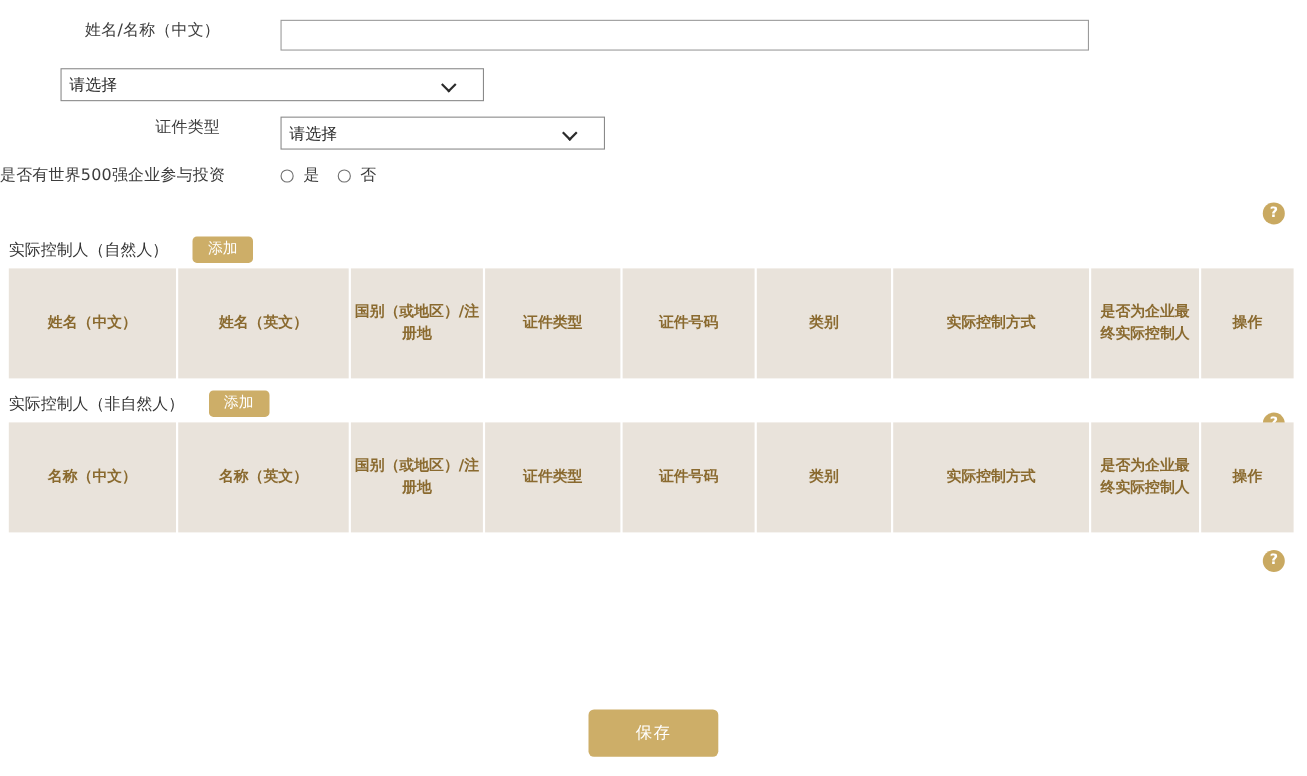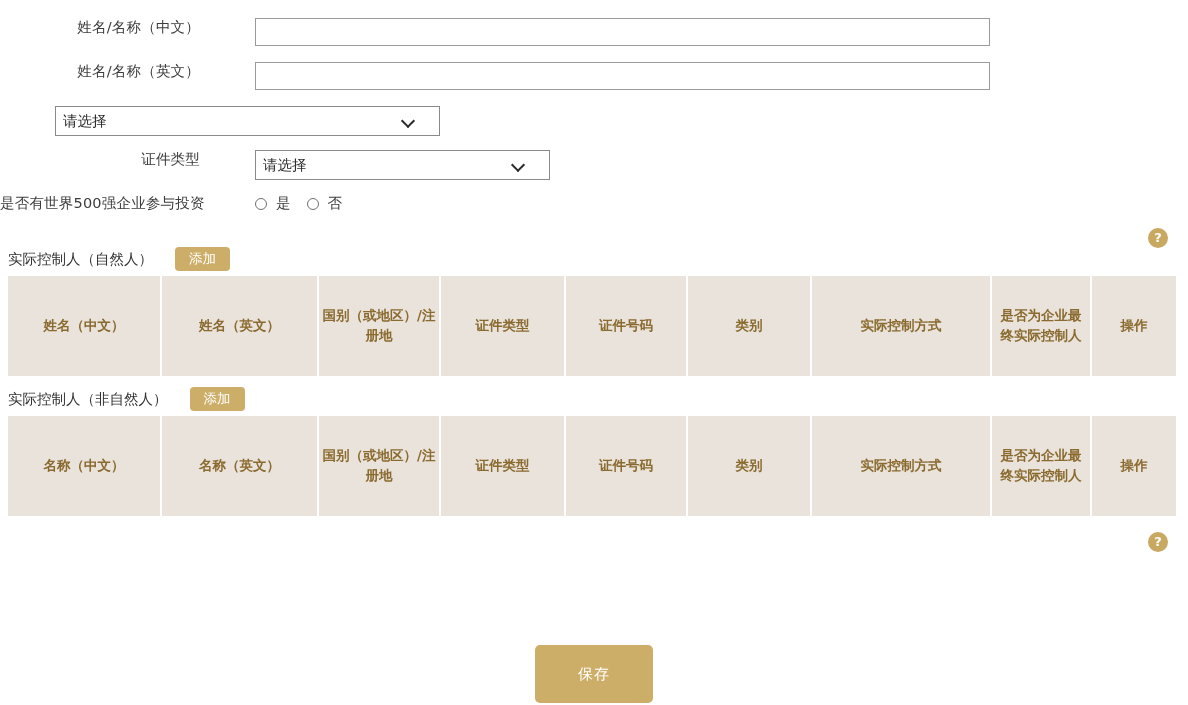--- a/index.html
+++ b/index.html
@@ -197,21 +197,21 @@
     position: absolute;
     left: 0;
     top: 645px;
     width: 1188px;
     display: flex;
     justify-content: center;
     gap: 46px;
   }
   .footer-btn {
     width: 118px;
-    height: 58px;
+    height: 43px;
     background: #cdae68;
     color: #ffffff;
     border: none;
     border-radius: 5px;
     font-size: 15px;
     font-family: "DejaVu Sans", "Liberation Sans", sans-serif;
     cursor: pointer;
     letter-spacing: 1px;
   }
 </style>
@@ -220,26 +220,20 @@
 
 <div class="form-area">
 
   <div class="form-row">
     <div class="field-label">姓名/名称（中文）</div>
     <div class="field-control">
       <input class="text-input wide" type="text" value="" style="">
     </div>
   </div>
 
-  <div class="form-row">
-    <div class="field-label">姓名/名称（英文）</div>
-    <div class="field-control">
-      <input class="text-input wide" type="text" value="" style="">
-    </div>
-  </div>
 
   <div class="form-row">
     <div class="field-control">
       <div class="select-box w-country">
         <span>请选择</span>
         <span class="chevron"></span>
       </div>
     </div>
     <div class="help-badge" style="left:1148px; top:122px;">?</div>
   </div>
@@ -265,21 +259,21 @@
       <label class="radio-item">
         <span class="radio-dot"></span>
         <span class="radio-text">否</span>
       </label>
     </div>
     <div class="help-badge" style="left:1148px; top:225px;">?</div>
   </div>
 
 </div>
 
-<div class="section" style="margin-top:6px;">
+<div class="section" style="margin-top:18px;">
   <div class="section-head">
     <span class="section-title">实际控制人（自然人）</span>
     <button class="add-btn">添加</button>
   </div>
   <div class="help-badge" style="left:1148px; top:290px;">?</div>
 
   <table class="data-table">
     <colgroup>
       <col style="width:152px">
         <col style="width:155px">

